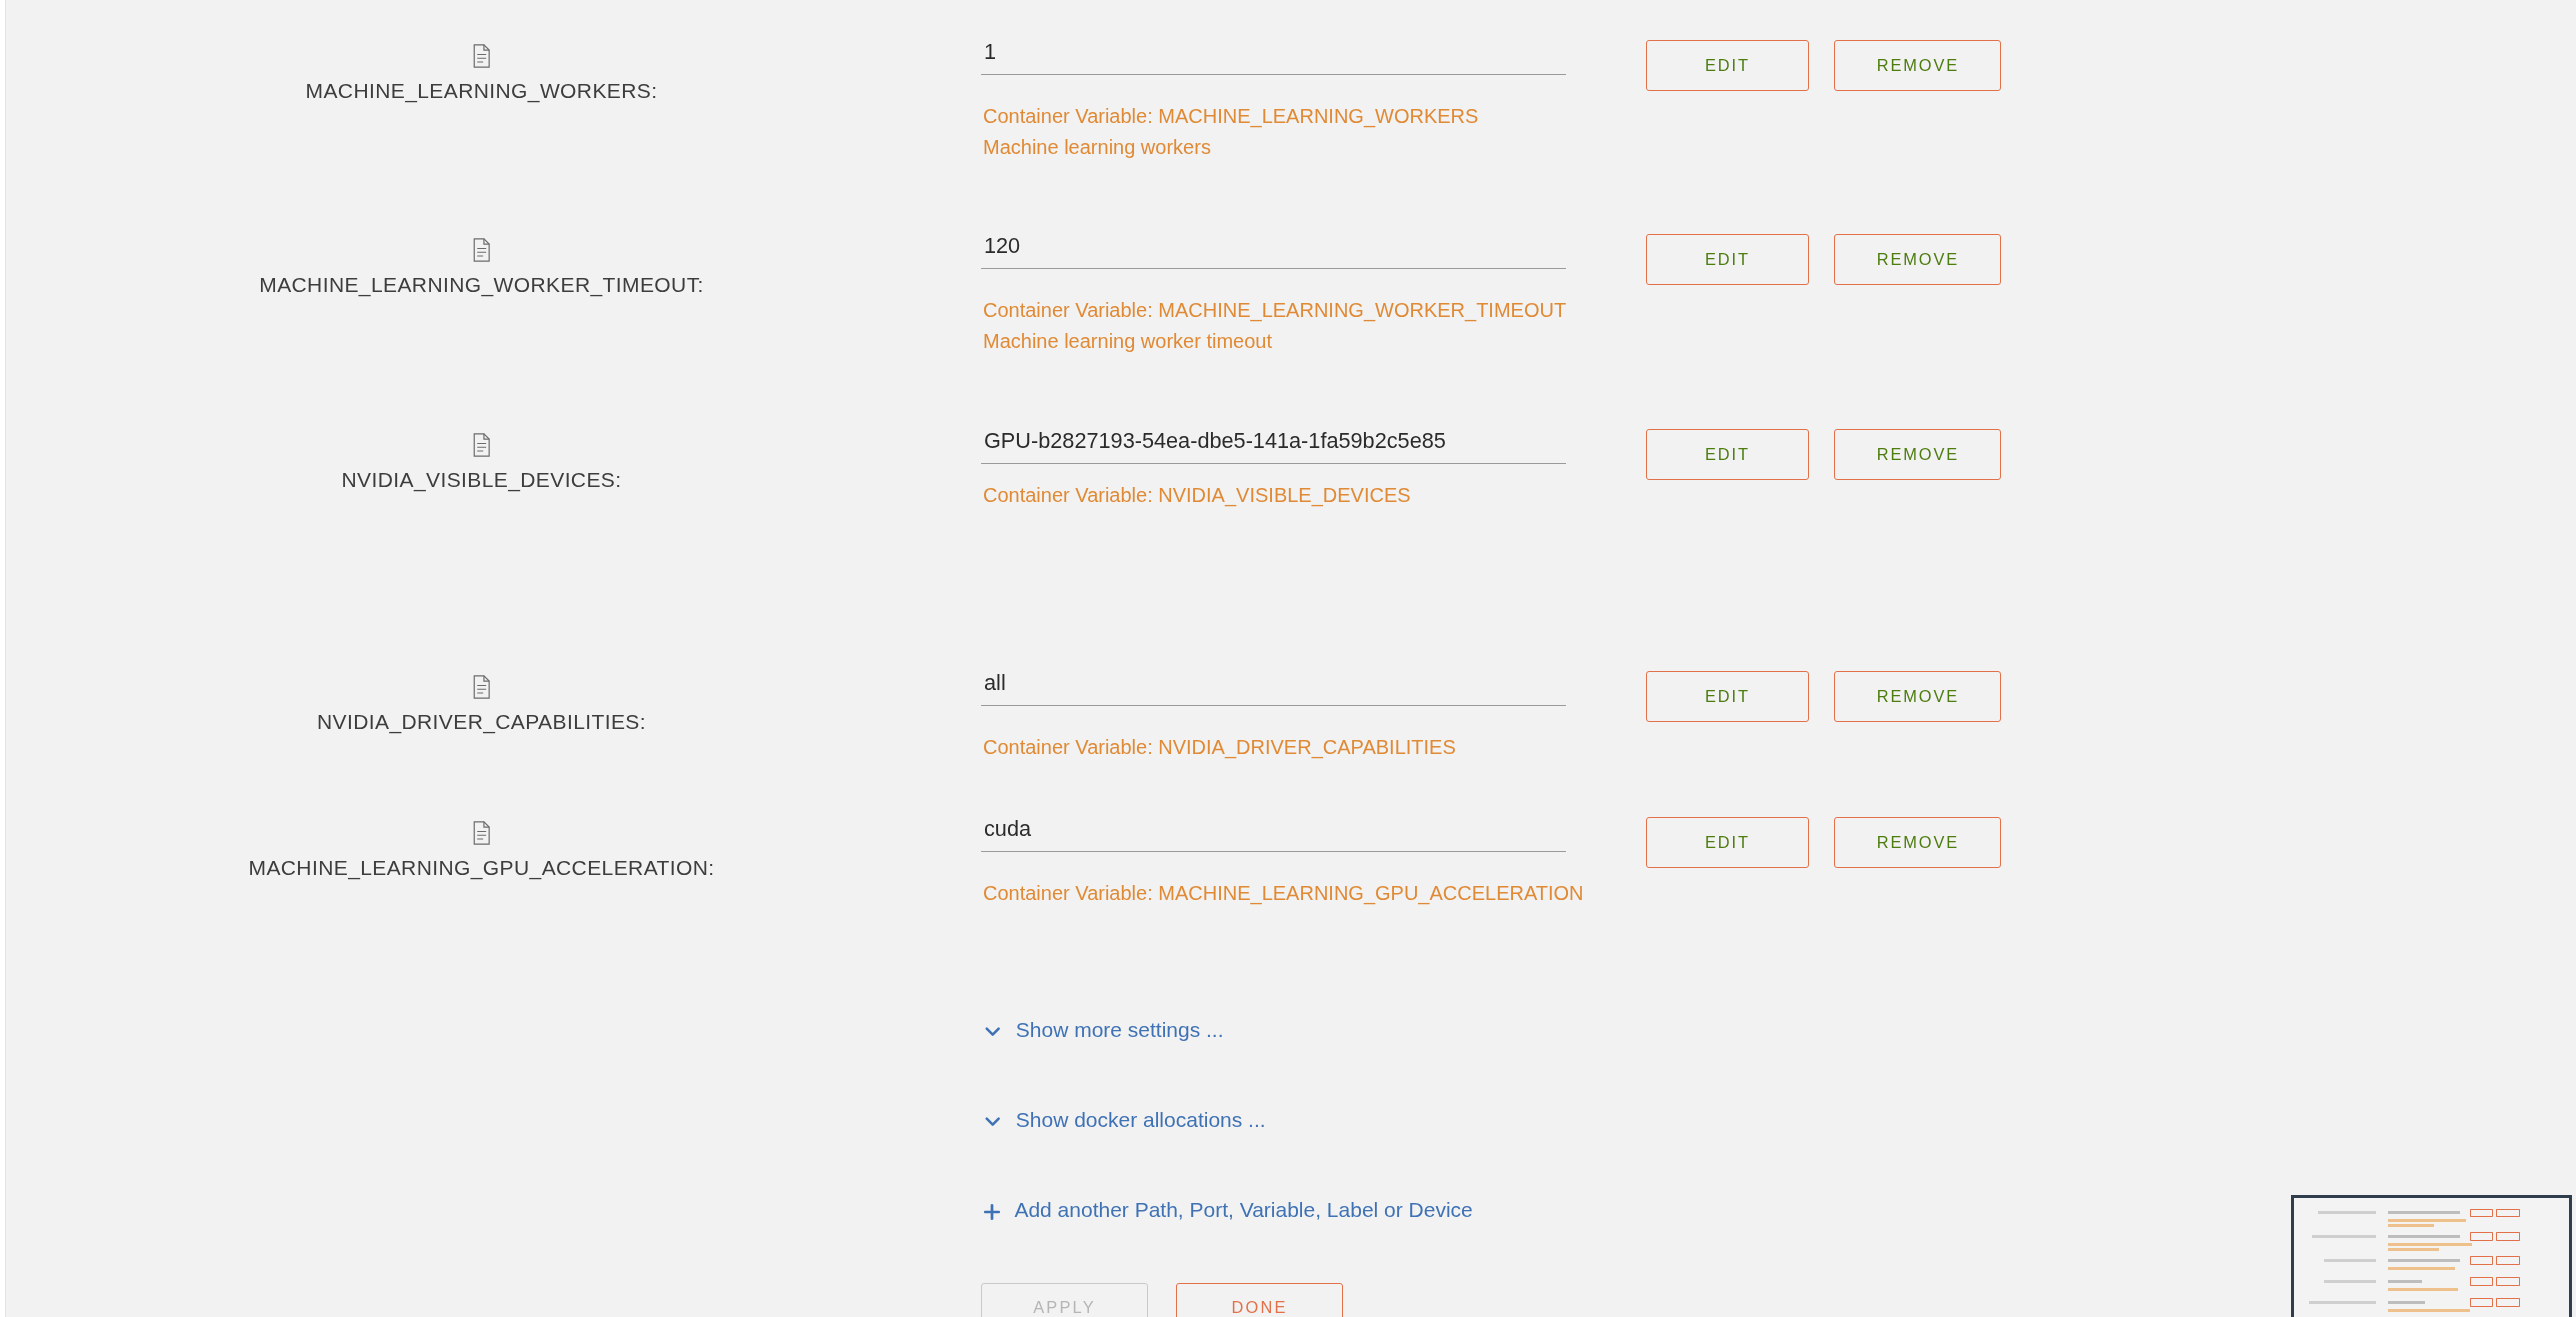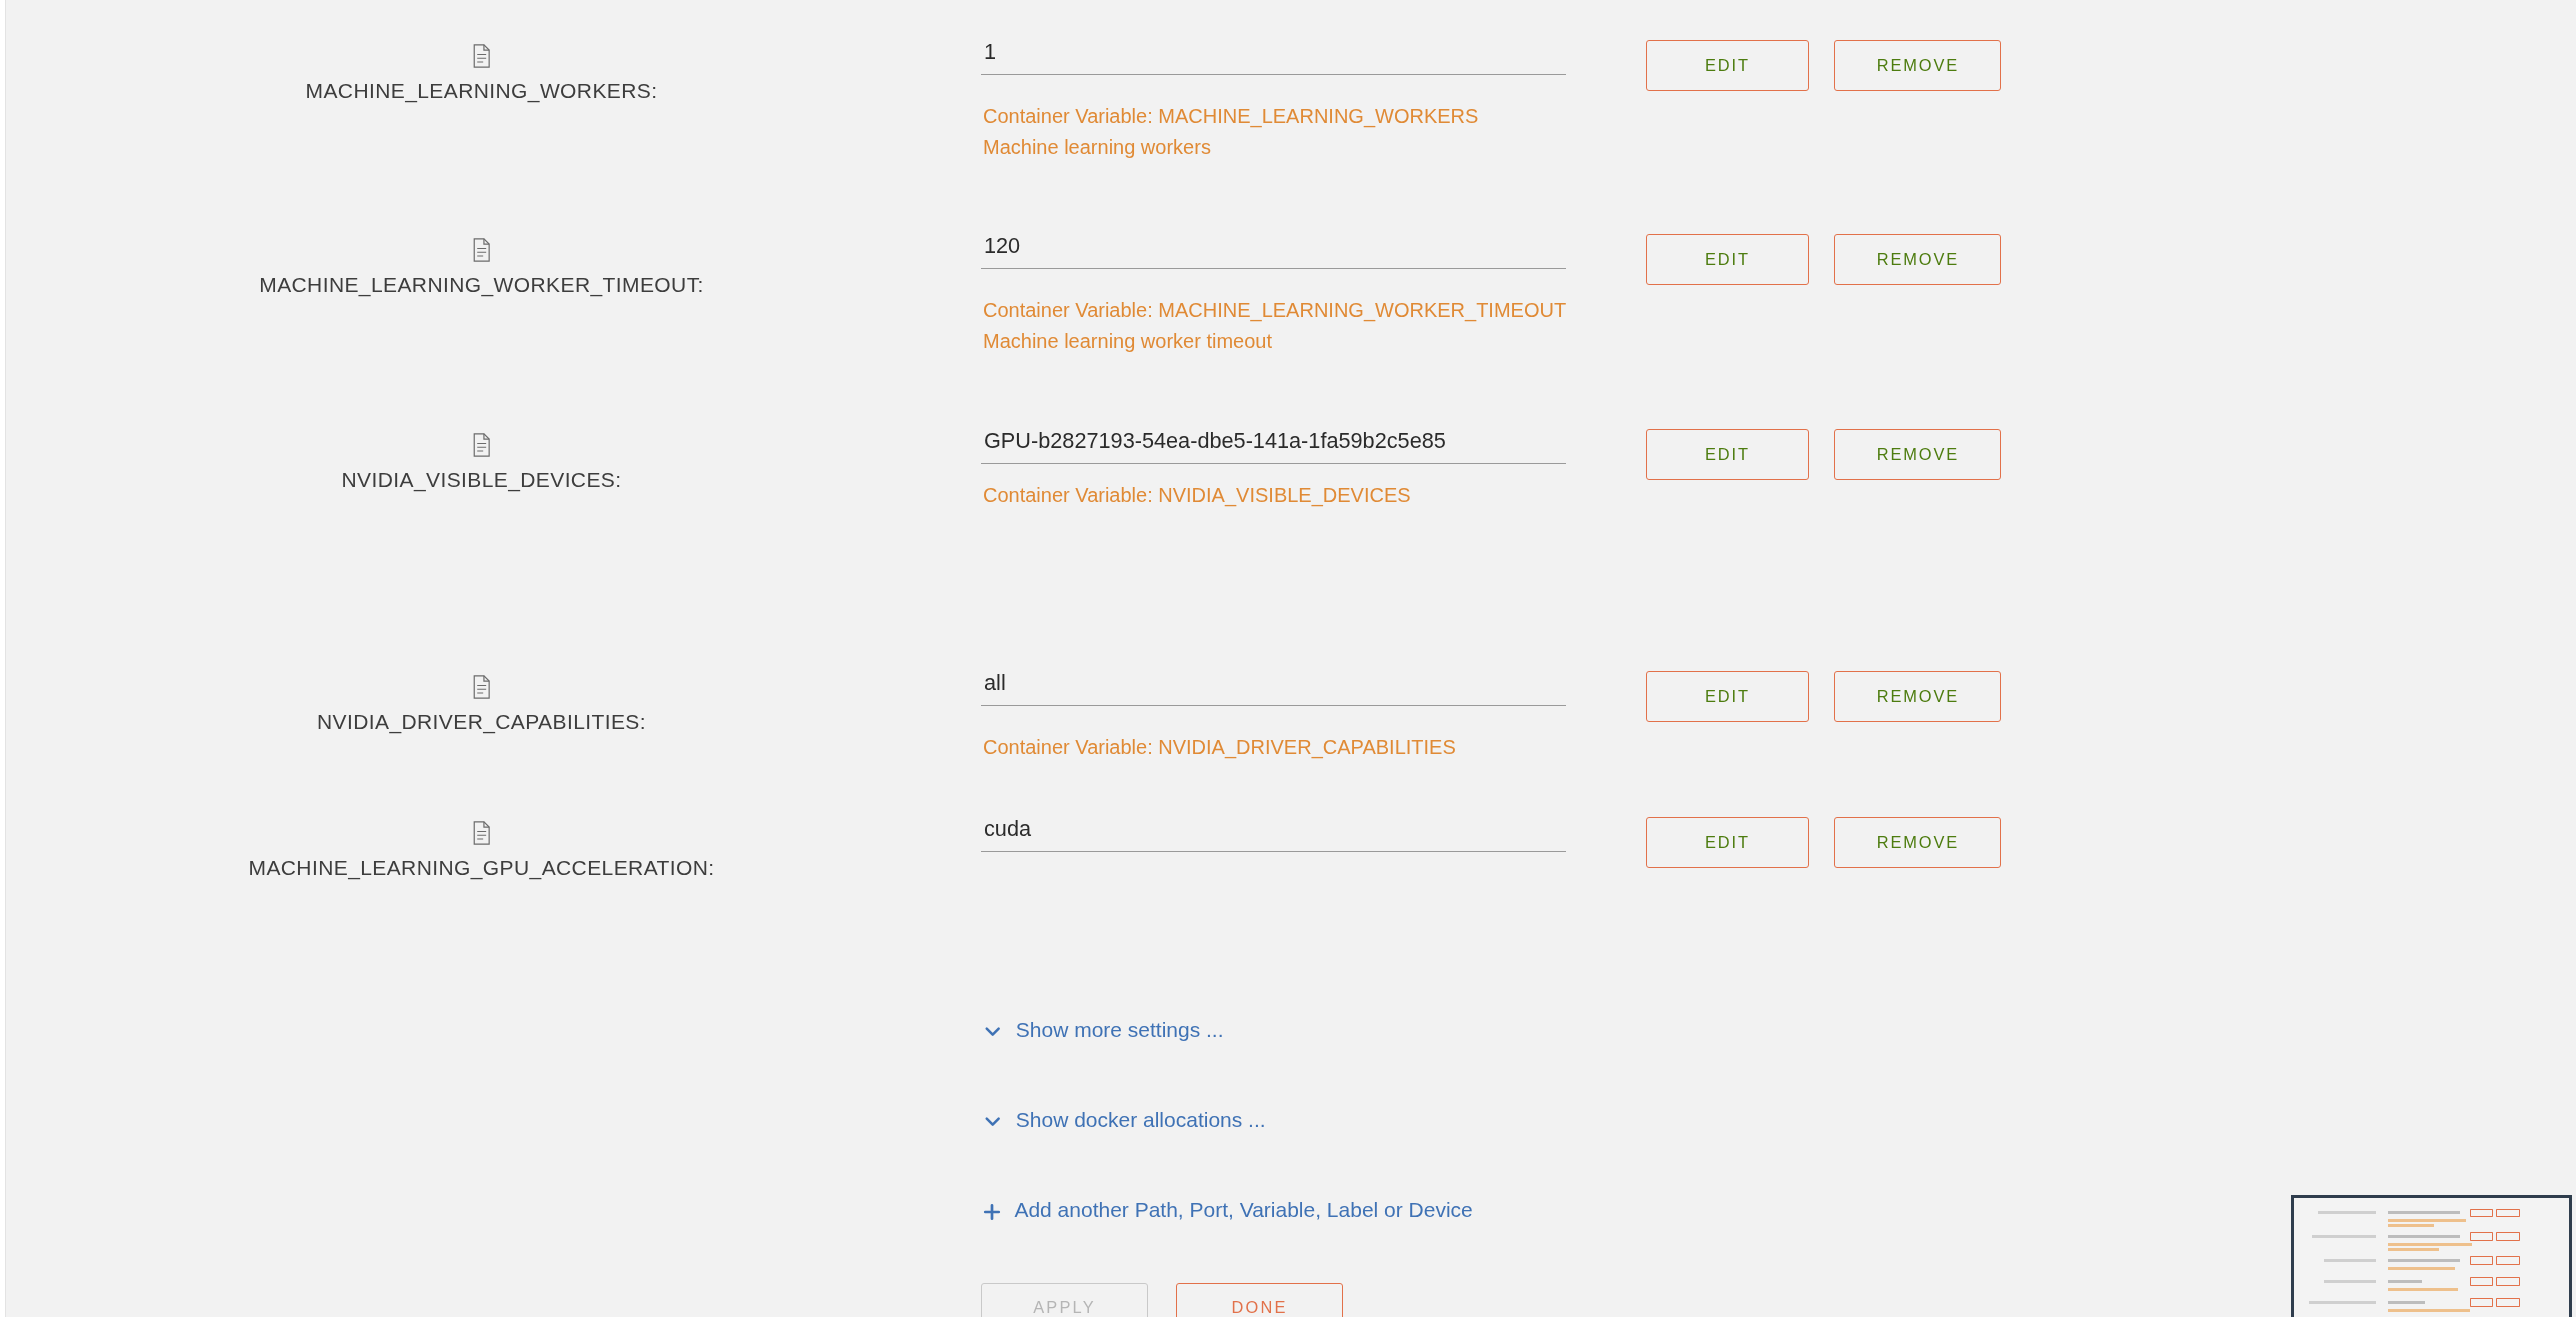--- a/index.html
+++ b/index.html
@@ -316,20 +316,23 @@
             <path d="M3 1h13l7 7v23H3z" fill="none" stroke="#6b6b6b" stroke-width="1.6"></path>
             <path d="M16 1v7h7" fill="none" stroke="#6b6b6b" stroke-width="1.6"></path>
             <path d="M7 14h12M7 19h12M7 24h8" stroke="#6b6b6b" stroke-width="1.4"></path>
           </svg>
       </span>
       <span class="label-text">MACHINE_LEARNING_GPU_ACCELERATION:</span>
     </div>
     <div class="value-wrap" style="top:-4.5px;">
       <input class="value-input" type="text" value="cuda" style="">
     </div>
+    <div class="hint" style="top:58px;">
+      <span>Container Variable: MACHINE_LEARNING_GPU_ACCELERATION</span>
+    </div>
     <div class="btns" style="top:-3px;">
       <button class="btn btn-edit">EDIT</button>
       <button class="btn btn-remove">REMOVE</button>
     </div>
   </div>
 
   <div class="link-row" style="top:1018px;">
     <span class="chev">
       <svg width="19.4" height="19.4" viewBox="0 0 26 26">
           <path d="M5 9l8 8 8-8" fill="none" stroke="#3f72b5" stroke-width="3.4" stroke-linecap="round" stroke-linejoin="round"></path>

